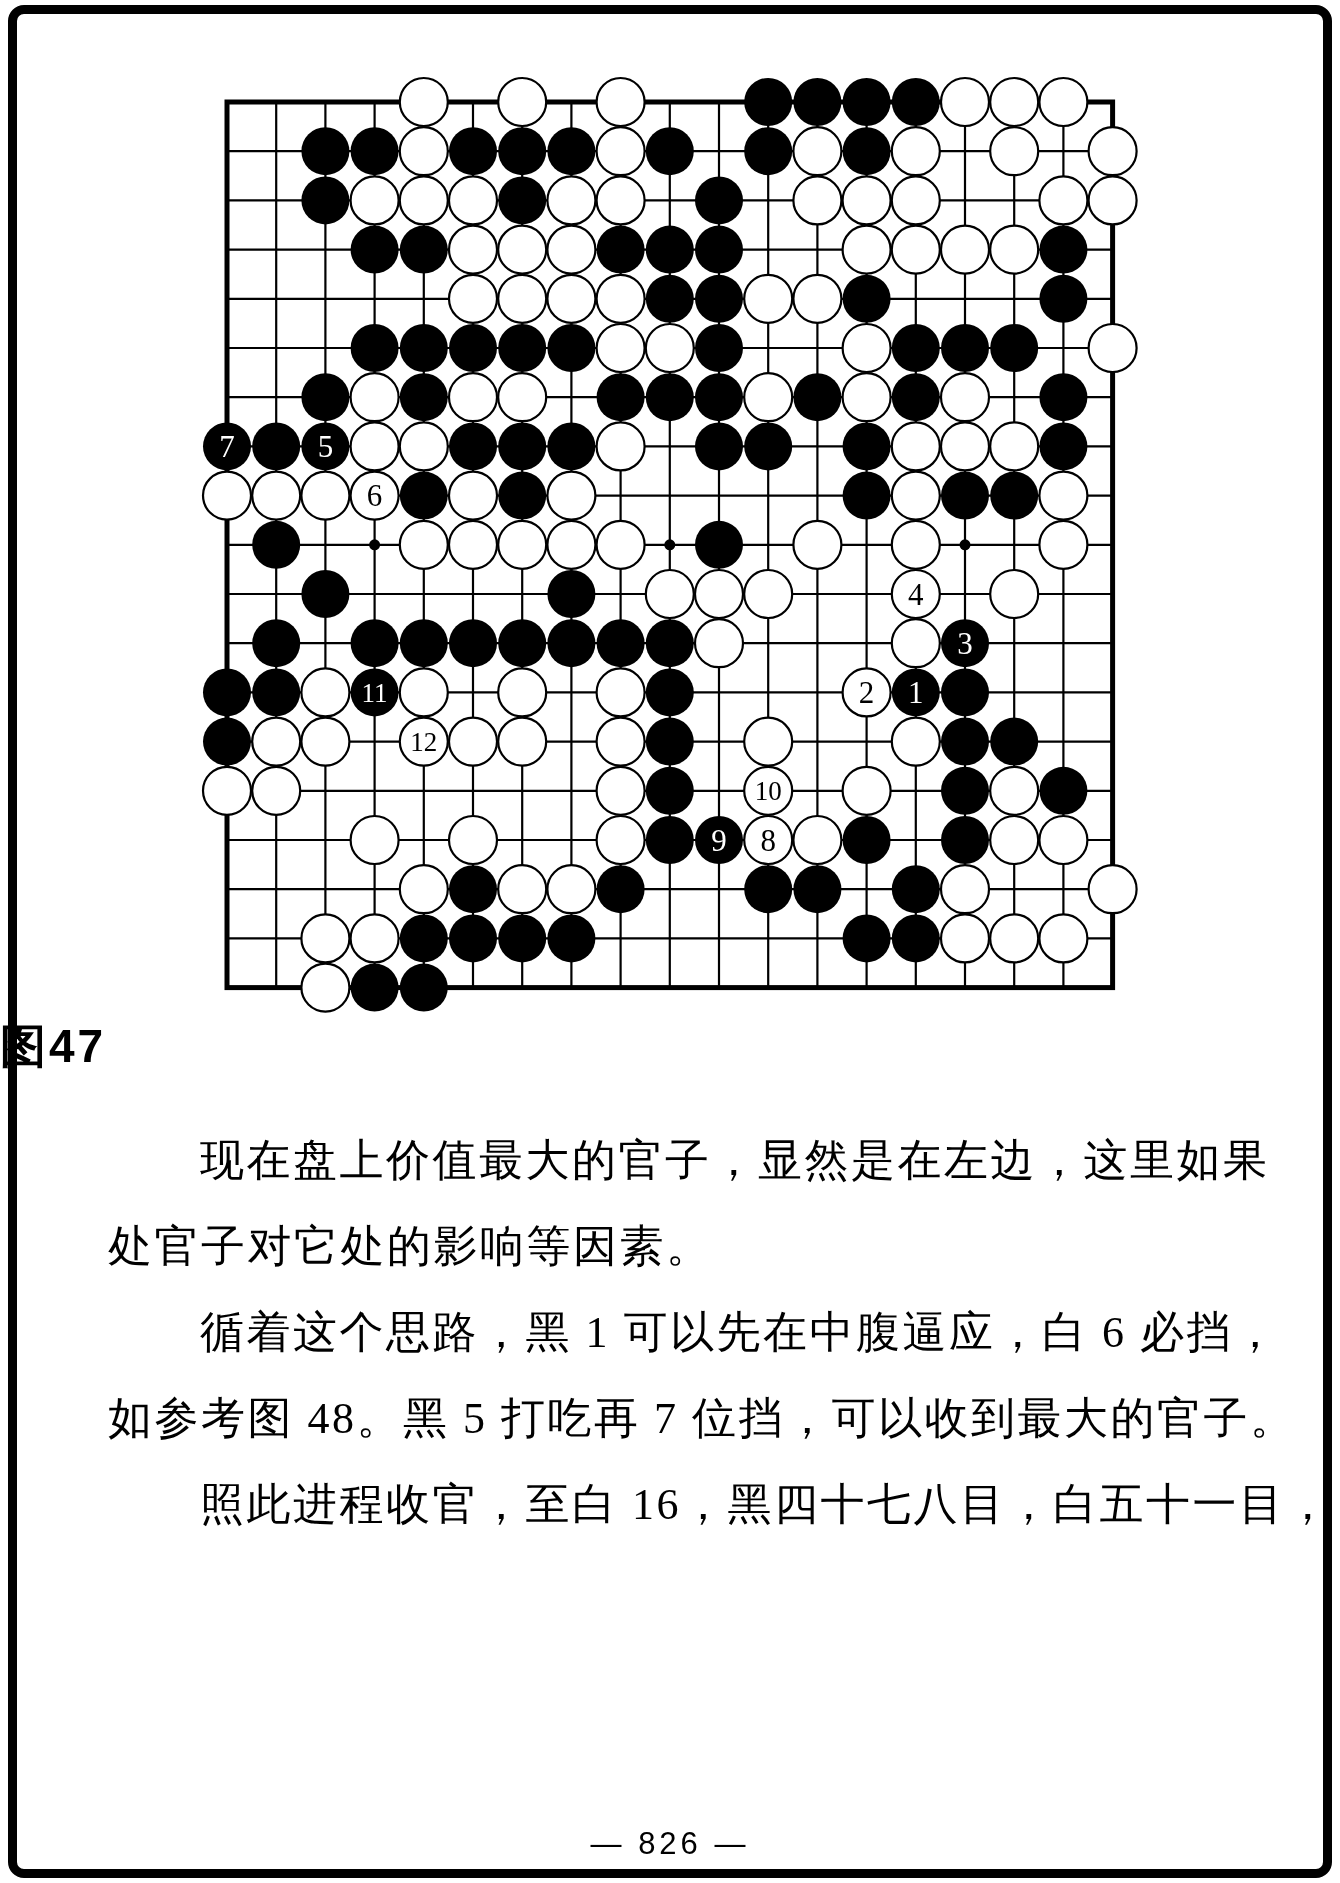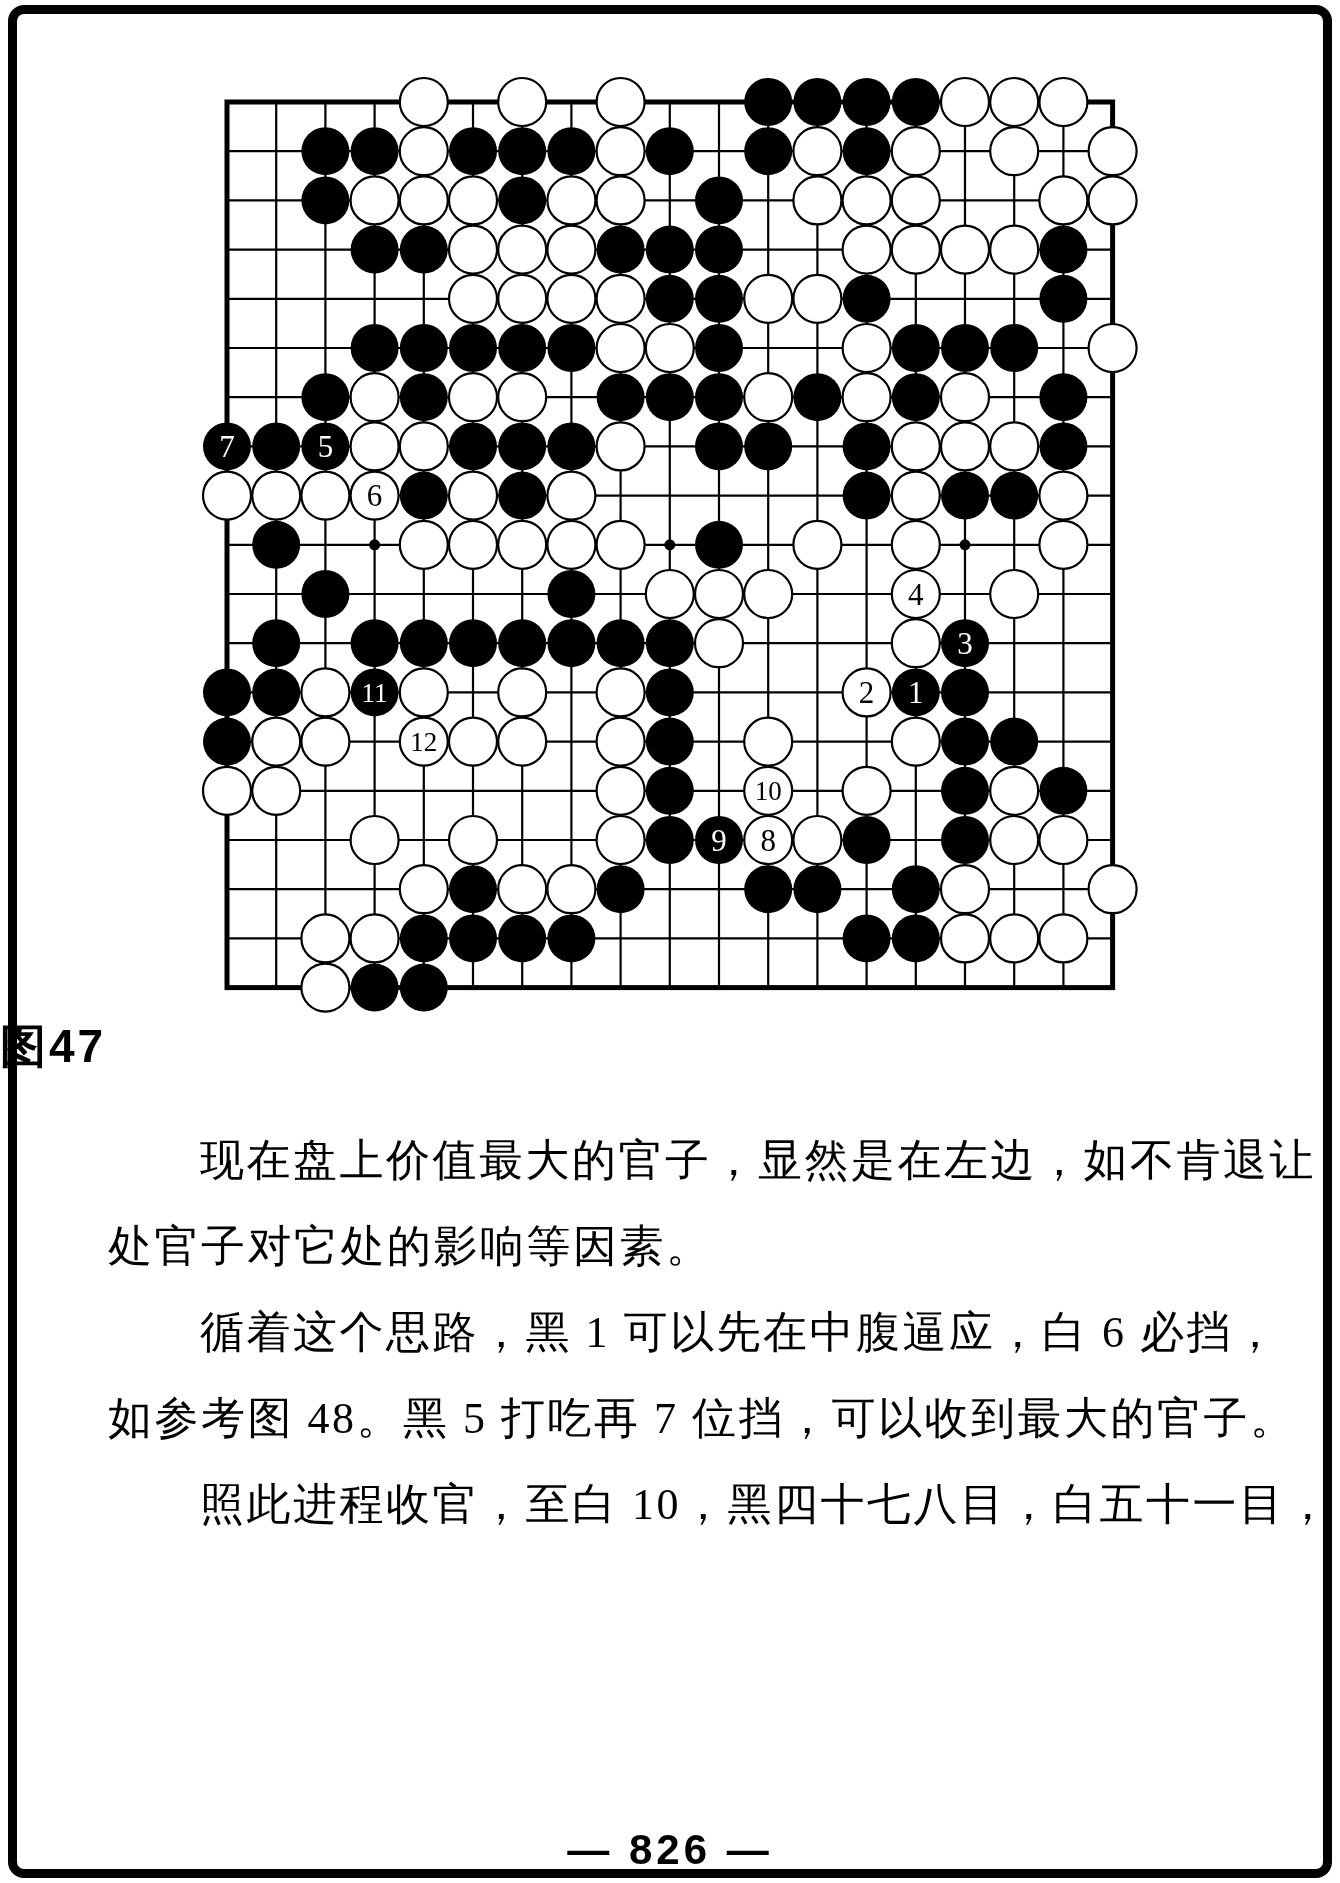--- a/index.html
+++ b/index.html
@@ -20,21 +20,21 @@
   .bodytext{
     position:absolute;left:108px;top:1118px;width:1128px;
     font-size:44px;line-height:86px;letter-spacing:2.5px;
     font-family:"Liberation Serif","DejaVu Serif",serif;
   }
   .bodytext .line{white-space:nowrap;height:86px;}
   .bodytext .line.indent{padding-left:92px;}
   .pagenum{
     position:absolute;left:0;top:1826px;width:100%;text-align:center;
     font-family:"Liberation Sans","DejaVu Sans",sans-serif;
-    font-size:42px;font-weight:700;letter-spacing:4px;
+    font-size:31px;font-weight:400;letter-spacing:4px;
   }
 </style>
 </head>
 <body>
 
 <div class="page">
   <div class="frame"></div>
 
   <div class="board-wrap">
     <svg id="board-svg" width="980" height="960" viewBox="0 0 980 960">
@@ -304,21 +304,21 @@
         <circle cx="883.4000000000001" cy="883.4000000000001" r="24" fill="#ffffff" stroke="#000000" stroke-width="2.2"></circle>
         <circle cx="145.4" cy="932.6" r="24" fill="#ffffff" stroke="#000000" stroke-width="2.2"></circle>
         <circle cx="194.60000000000002" cy="932.6" r="24" fill="#000000" stroke="#000000" stroke-width="0"></circle>
         <circle cx="243.8" cy="932.6" r="24" fill="#000000" stroke="#000000" stroke-width="0"></circle>
       </svg>
   </div>
 
   <div class="caption">图47</div>
 
   <div class="bodytext" id="bodytext">
-      <div class="line indent">现在盘上价值最大的官子，显然是在左边，如不肯退让</div>
+      <div class="line indent">现在盘上价值最大的官子，显然是在左边，这里如果</div>
       <div class="line">处官子对它处的影响等因素。</div>
       <div class="line indent">循着这个思路，黑 1 可以先在中腹逼应，白 6 必挡，</div>
       <div class="line">如参考图 48。黑 5 打吃再 7 位挡，可以收到最大的官子。</div>
-      <div class="line indent">照此进程收官，至白 10，黑四十七八目，白五十一目，</div>
+      <div class="line indent">照此进程收官，至白 16，黑四十七八目，白五十一目，</div>
     </div>
 
   <div class="pagenum">— 826 —</div>
 </div>
 
 </body></html>

